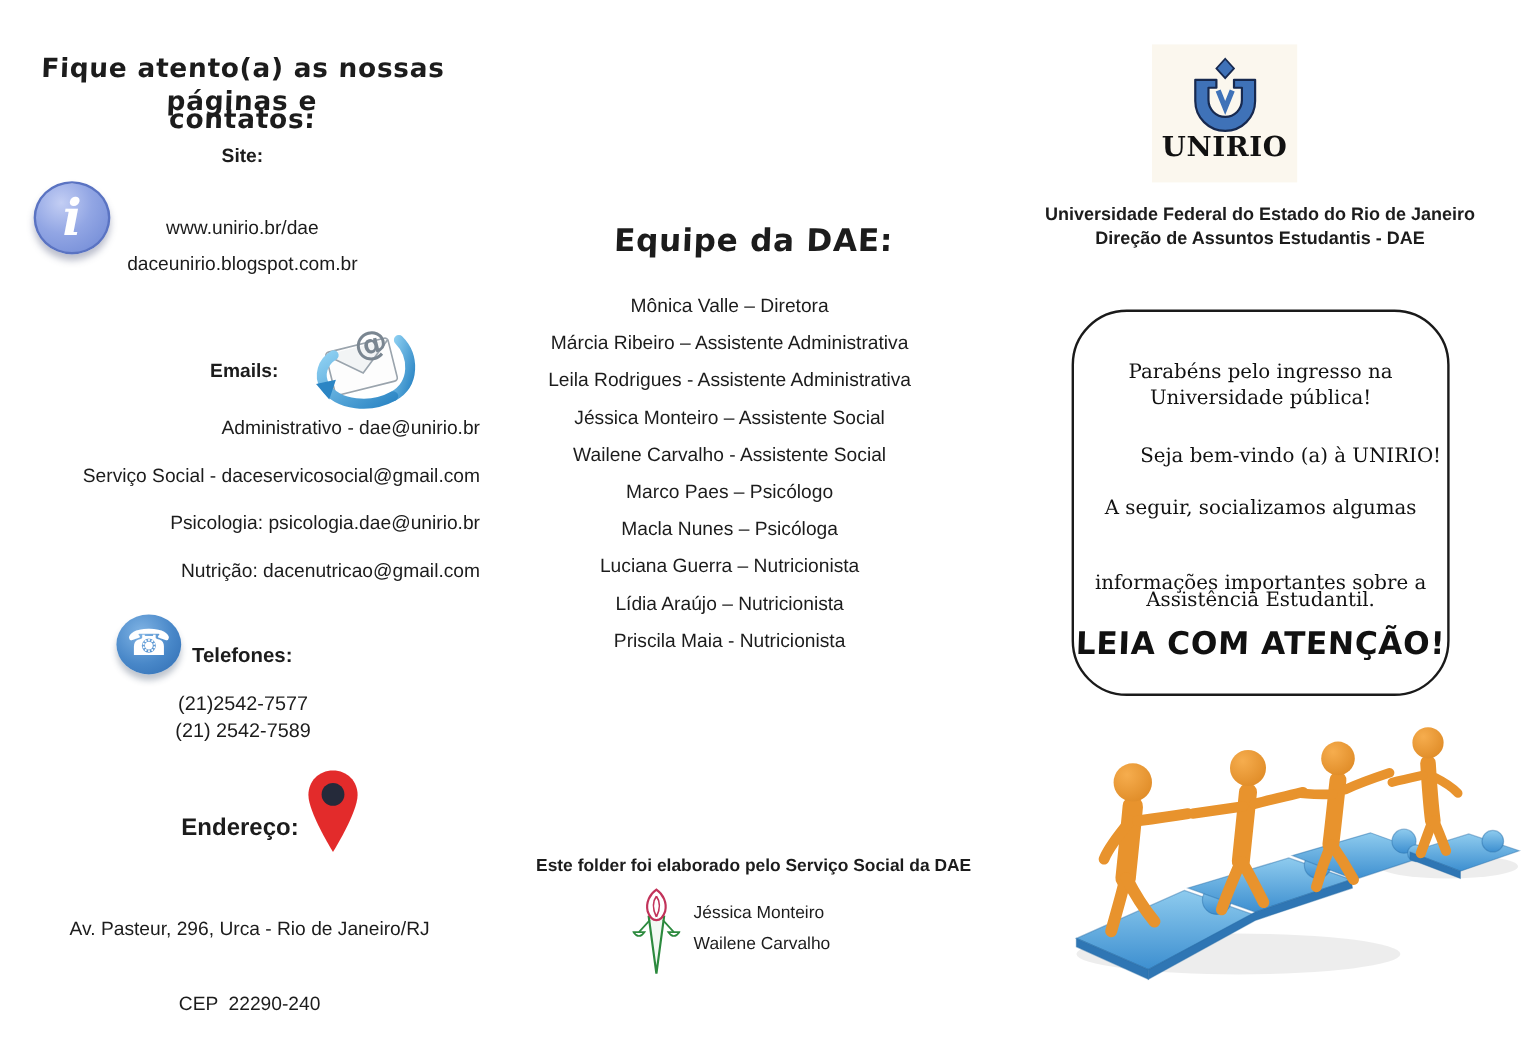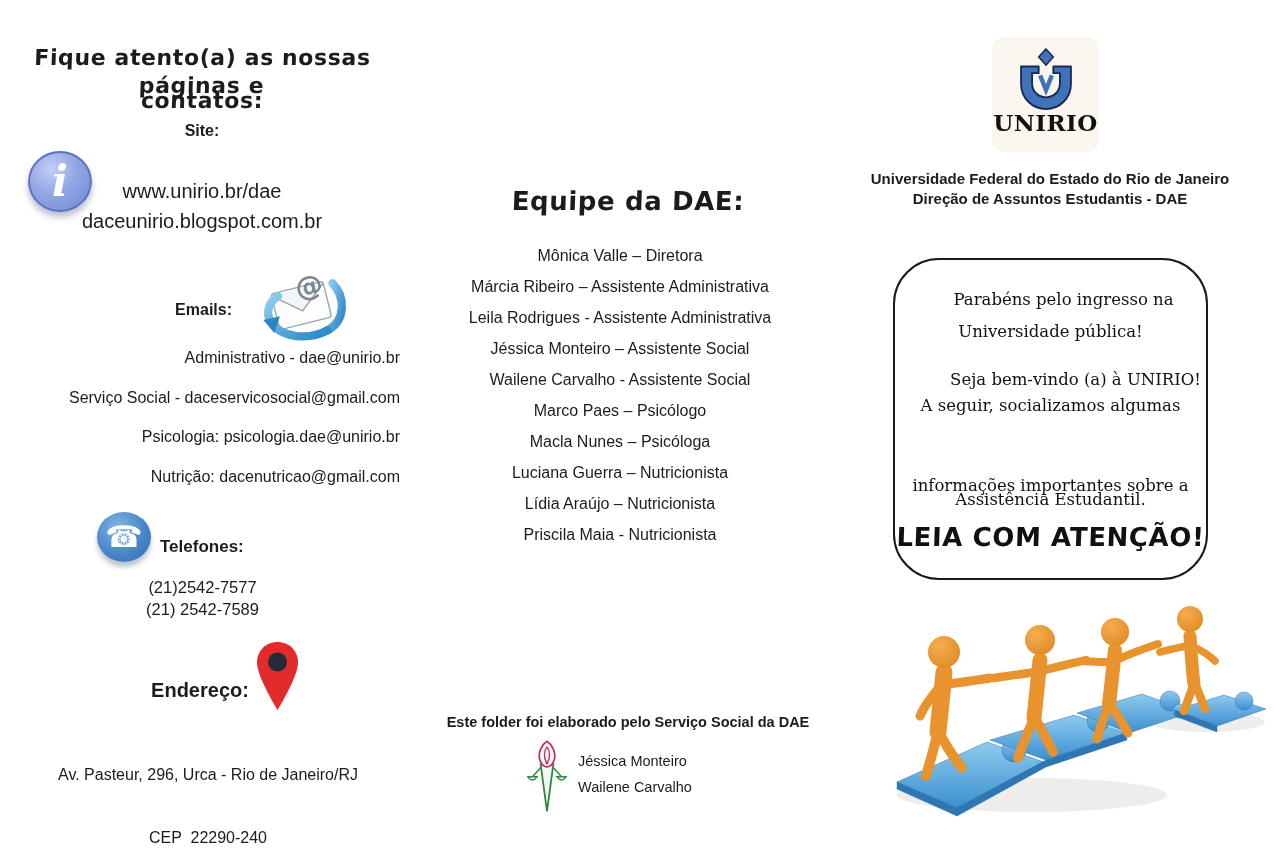--- a/index.html
+++ b/index.html
@@ -14,21 +14,21 @@
     font-family:"DejaVu Sans", sans-serif; font-weight:700;
     letter-spacing:0.6px; transform:skewX(-2deg);
   }
   .serifbox{font-family:"DejaVu Serif", serif;}
   .prewrap{white-space:pre-wrap;}
 
   
   .lc-title1{left:22px; top:44px; width:360px; font-size:22px; line-height:28px;}
   .lc-title2{left:22px; top:88px; width:360px; font-size:22px;}
   .site-label{left:22px; top:122px; width:360px; font-size:16px;}
-  .site-urls{left:22px; top:176px; width:360px; font-size:20px; line-height:30px;}
+  .site-urls{left:22px; top:176px; width:360px; font-size:16px; line-height:30px;}
   .info-icon{
     left:28px; top:151px; width:60px; height:57px; border-radius:50%;
     background:radial-gradient(circle at 35% 28%, #c3cef4 0%, #92a6e4 45%, #6d87d4 100%);
     border:2px solid #5a73c2; box-shadow:0 5px 6px rgba(60,70,110,0.35);
     display:flex; align-items:center; justify-content:center;
     font-family:"DejaVu Serif", serif; font-style:italic; font-weight:700;
     color:#ffffff; font-size:42px; line-height:1;
   }
   .emails-label{left:22px; top:301px; width:210px; text-align:right; font-size:16px;}
   .email-icon{left:252px; top:263px; width:100px; height:92px;}
@@ -41,42 +41,42 @@
     color:#ffffff; font-size:30px; line-height:1;
   }
   .phones-label{left:160px; top:537px; font-size:17px;}
   .phone-numbers{left:15px; top:576px; width:375px; font-size:16.5px; line-height:22px;}
   .pin-icon{left:256px; top:641px; width:43px; height:70px;}
   .address-label{left:30px; top:679px; width:340px; font-size:20px;}
   .address-lines{left:12px; top:722px; width:392px; font-size:16px; line-height:21px;}
 
   
   .mc-title{left:448px; top:186px; width:360px; font-size:26px;}
-  .team-list{left:420px; top:240px; width:400px; font-size:16px; line-height:31px;}
+  .team-list{left:408px; top:240px; width:400px; font-size:16px; line-height:31px;}
   .credit{left:438px; top:714px; width:380px; font-size:14.5px;}
   .torch-icon{left:527px; top:736px; width:40px; height:78px;}
   .authors{left:578px; top:748px; font-size:14.5px; line-height:26px;}
 
   
   .logo-box{
-    left:992px; top:37px; width:107px; height:115px; background:#fbf7ee;
-    display:flex; flex-direction:column; align-items:center; justify-content:flex-start;border-radius:12px;
+    left:960px; top:37px; width:121px; height:115px; background:#fbf7ee;
+    display:flex; flex-direction:column; align-items:center; justify-content:flex-start;
   }
   .logo-glyph{margin-top:10px; width:66px; height:64px;}
   .logo-word{
     font-family:"DejaVu Serif", serif; font-weight:700; font-size:23px;
     letter-spacing:0.5px; color:#111111; margin-top:-2px;
   }
   .univ-lines{left:840px; top:169px; width:420px; font-size:15px; line-height:19.5px;}
   .welcome-box{
     left:893px; top:258px; width:311px; height:318px;
     border:2px solid #1a1a1a; border-radius:46px; background:#ffffff;
   }
   .wl{position:absolute; left:0; width:100%; text-align:center; font-size:16.5px; color:#111;}
-  .wl1{top:30px;margin-left:13px;} .wl2{top:62px;} .wl3{top:110px;padding-left:25px;} .wl4{top:136px;text-align:center;}
+  .wl1{top:40px;} .wl2{top:62px;} .wl3{top:110px;padding-left:25px;} .wl4{top:153px;text-align:center;}
   .wl5{top:192px;margin-top:24px;} .wl6{top:230px;}
   .wl-emph{top:262px; font-size:26px; transform:skewX(-2deg);}
   .puzzle{left:872px; top:590px; width:402px; height:240px;}
 </style>
 </head>
 <body>
 
 <div id="canvas">
 
   <div class="abs ctr hand lc-title1">Fique atento(a) as nossas páginas e</div>

